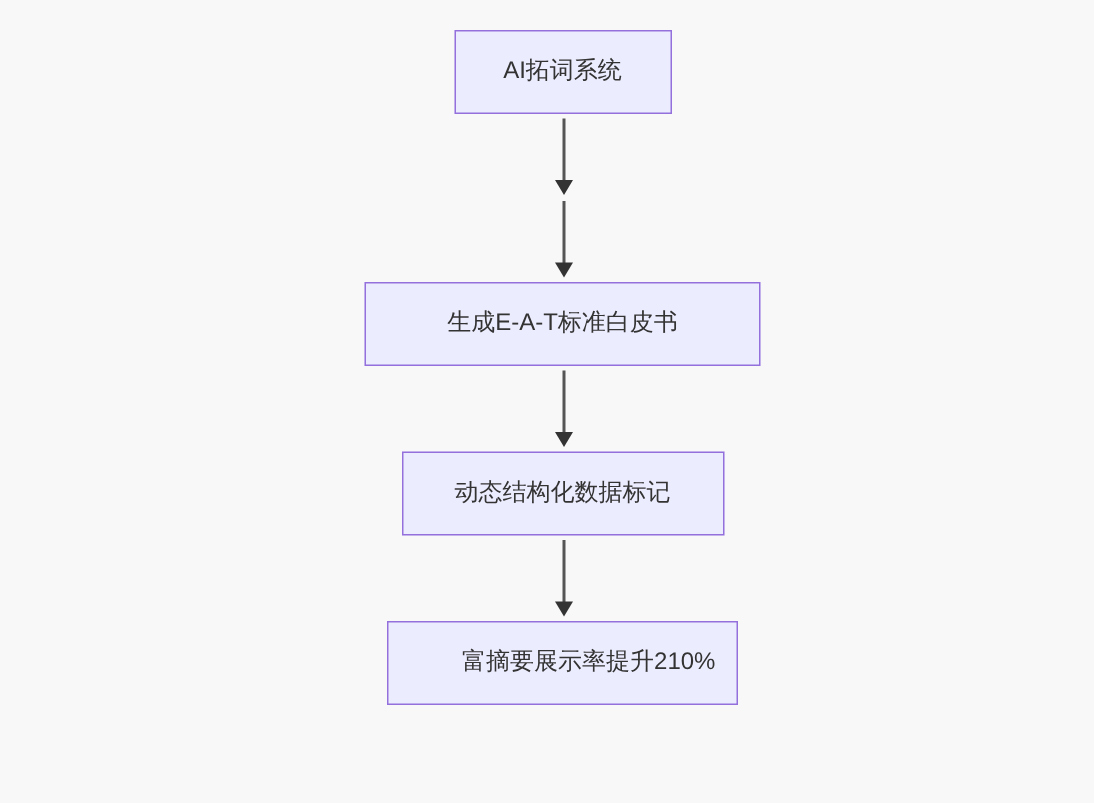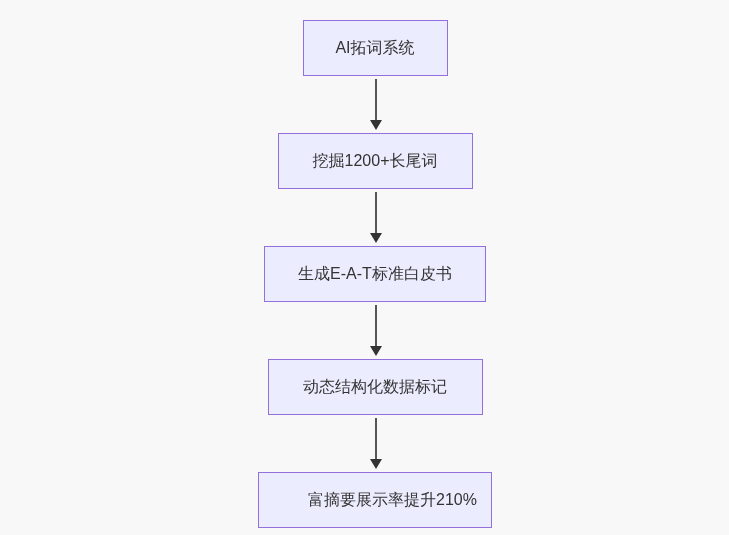--- a/index.html
+++ b/index.html
@@ -37,21 +37,21 @@
     height: 56px;
     background: var(--node-fill);
     border: 1.5px solid var(--node-border);
     display: flex;
     align-items: center;
     justify-content: center;
     flex: none;
   }
   .node-w1 { width: 145px; }
   .node-w2 { width: 195px; }
-  .node-w3 { width: 222px; }
+  .node-w3 { width: 264px; }
   .node-w4 { width: 215px; }
   .node-w5 { width: 234px; padding-left: 35px; }
 
   .node-label {
     font-size: 16px;
     color: var(--text-color);
     white-space: nowrap;
     line-height: 1;
     padding-bottom: 1px;
   }
@@ -90,23 +90,20 @@
 
     <div class="node node-w1">
       <span class="node-label">AI拓词系统</span>
     </div>
 
     <div class="edge">
       <div class="edge-line"></div>
       <div class="edge-arrowhead"></div>
     </div>
 
-    <div class="node node-w2">
-      <span class="node-label">挖掘1200+长尾词</span>
-    </div>
 
     <div class="edge">
       <div class="edge-line"></div>
       <div class="edge-arrowhead"></div>
     </div>
 
     <div class="node node-w3">
       <span class="node-label">生成E-A-T标准白皮书</span>
     </div>
 

